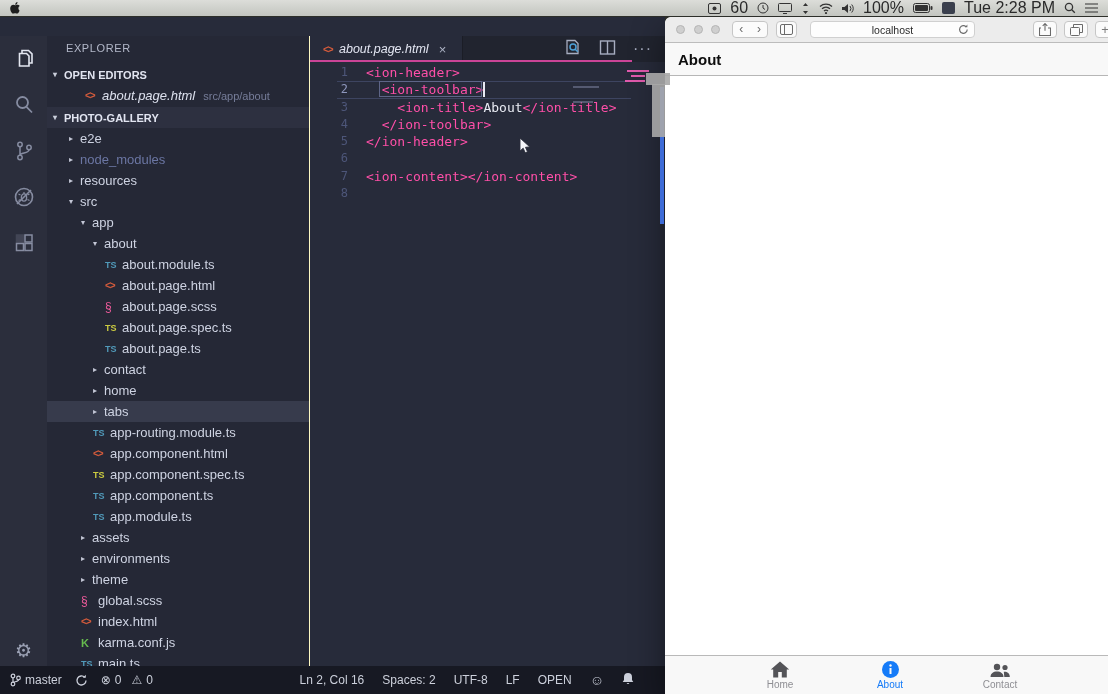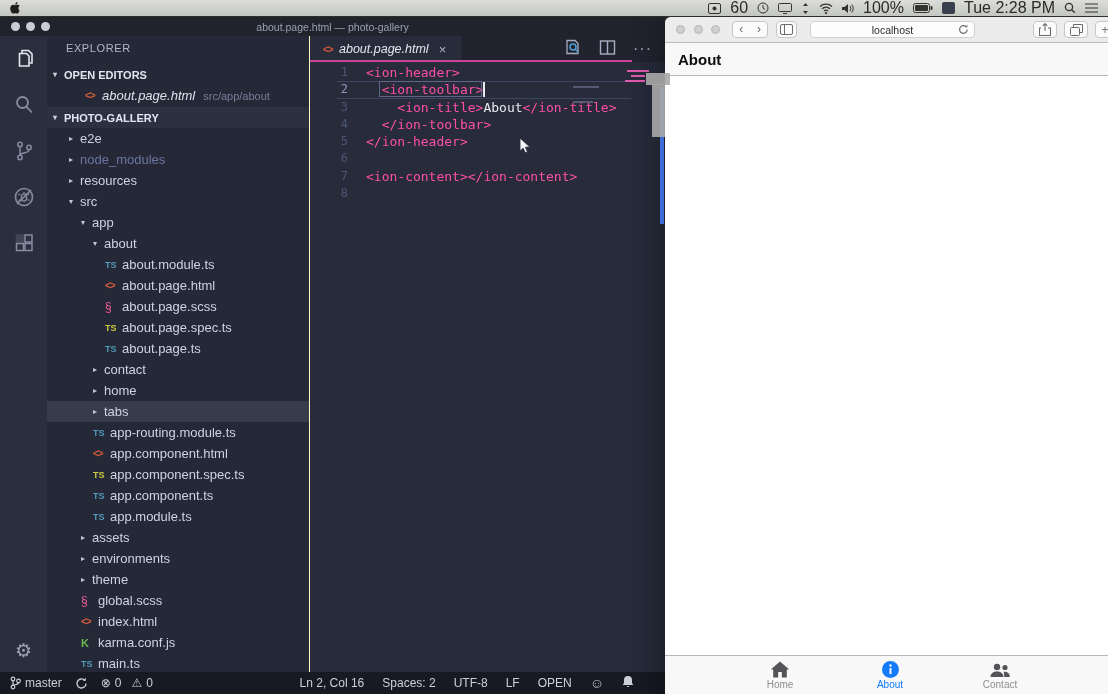--- a/index.html
+++ b/index.html
@@ -78,21 +78,21 @@
   .tk-tag { color:#ff4fa8; }
   .tk-text { color:#e8eaf2; }
   .curline-box { position:absolute; left:27px; width:294px; top:0; height:17.3px;
     border-top:1px solid #3d4460; border-bottom:1px solid #3d4460; }
   .tag-box { position:absolute; left:69px; width:103px; top:0; height:16px; border:1px solid #5e6587; }
   .caret { position:absolute; left:173px; top:1px; width:1.5px; height:15px; background:#e8eaf2; }
   .minimap { position:absolute; top:34px; right:8px; width:56px; height:160px; }
   .mm-pink { position:absolute; background:#e05aac; height:2px; }
   .mm-grey { position:absolute; background:#7b829e; opacity:.55; height:2px; }
 
-  .vs-statusbar { position:absolute; left:0; right:0; bottom:0; height:22px; background:#171923;
+  .vs-statusbar { position:absolute; left:0; right:0; bottom:0; height:28px; background:#171923;
     display:flex; align-items:center; font-size:12px; color:#ccd0db; }
   .sb-left { display:flex; align-items:center; gap:13px; padding-left:10px; }
   .sb-grp { display:flex; align-items:center; gap:4px; }
   .sb-right { margin-left:auto; display:flex; align-items:center; gap:18px; padding-right:31px; }
   .sb-ico { font-size:12px; }
 
   
   .safari { position:absolute; left:665px; top:17px; width:450px; height:677px;
     background:#fff; border-radius:6px 0 0 0; box-shadow:0 12px 34px rgba(0,0,0,.45); overflow:hidden; }
   .sf-toolbar { position:absolute; top:0; left:0; right:0; height:26px; background:#ececec;
@@ -198,28 +198,20 @@
         </span>
       <span>
           <svg width="13" height="10" viewBox="0 0 13 10">
             <path d="M0 1h13M0 5h13M0 9h13" stroke="#333" stroke-width="1.2"></path>
           </svg>
         </span>
     </div>
   </div>
 
   <div class="vscode">
-    <div class="vs-titlebar">
-      <div class="traffic">
-          <i></i>
-          <i></i>
-          <i></i>
-        </div>
-      <div class="vs-title">about.page.html — photo-gallery</div>
-    </div>
 
     <div class="vs-body">
       <div class="activitybar">
         <div class="ab-icon active">
           <svg width="24" height="24" viewBox="0 0 24 24">
               <path d="M7.5 6.5h7l2.5 2.5v10h-9.5z" fill="none" stroke="currentColor" stroke-width="1.6"></path>
               <path d="M10 6V3.5h6.5L20 6.8V16h-3" fill="none" stroke="currentColor" stroke-width="1.6"></path>
             </svg>
         </div>
         <div class="ab-icon">

